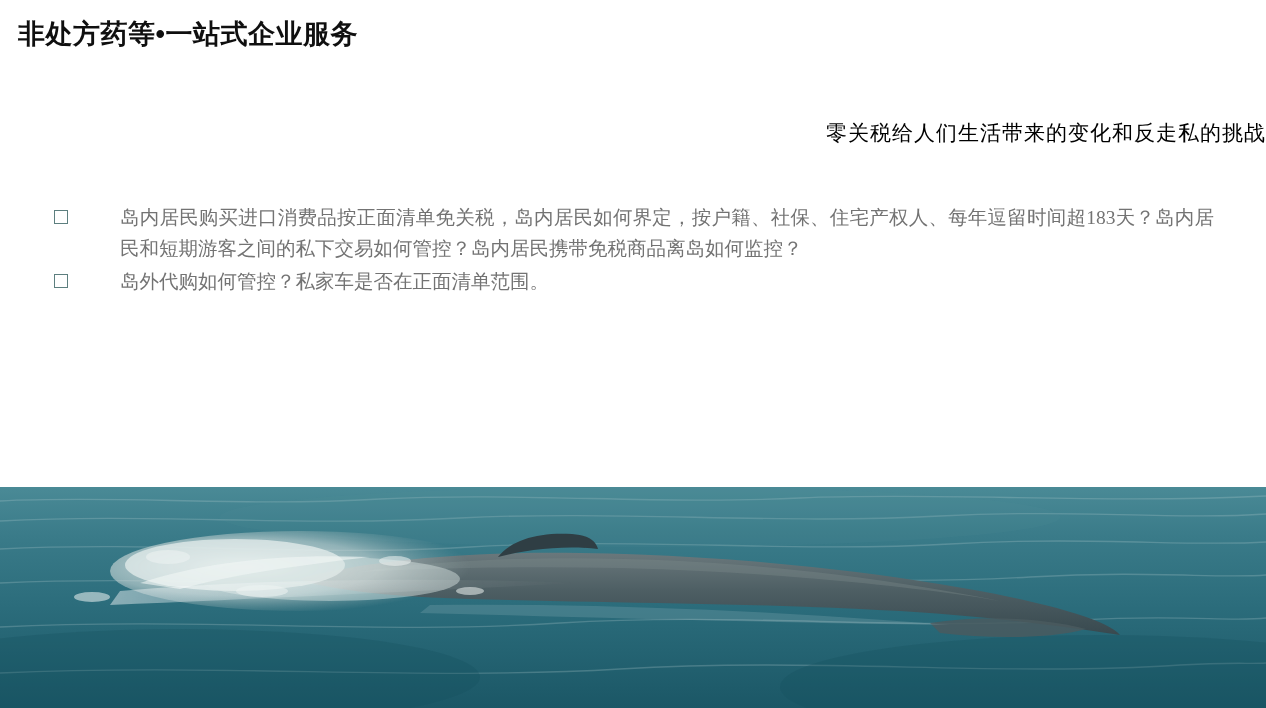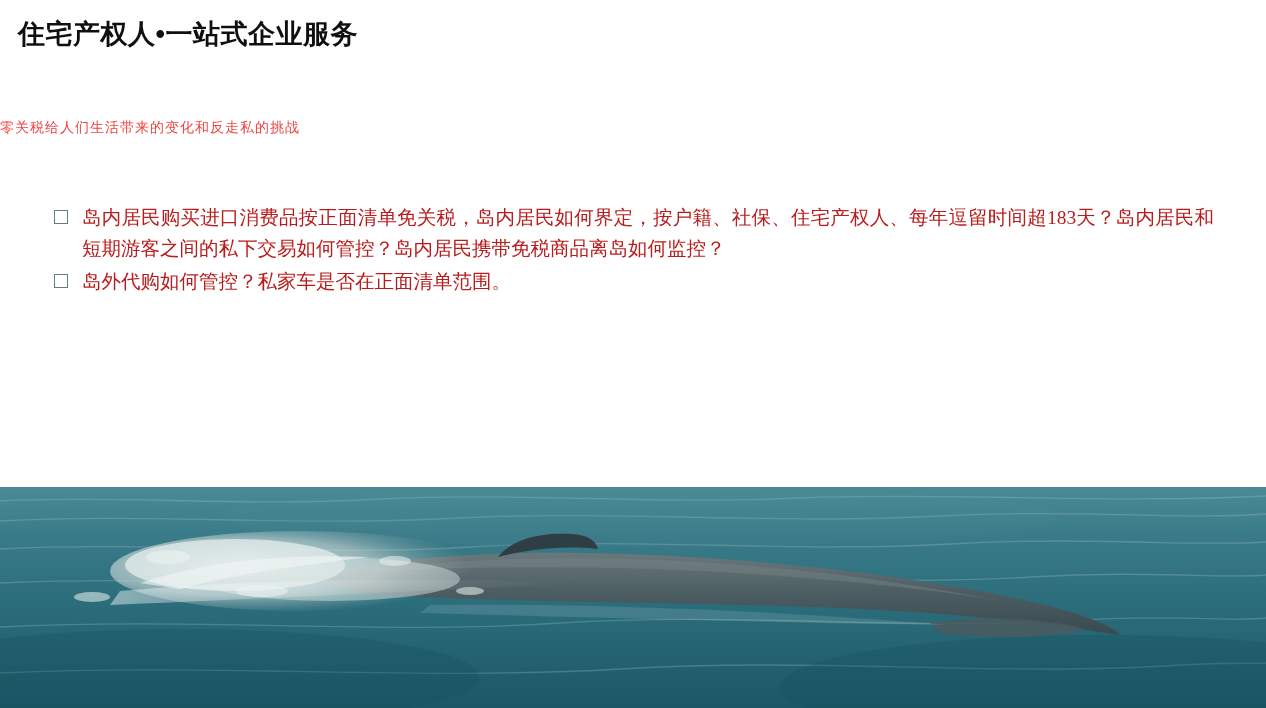--- a/index.html
+++ b/index.html
@@ -28,23 +28,23 @@
     color: #0f0f0f;
     white-space: nowrap;
   }
 
   
   .slide-title {
     position: absolute;
     left: 0;
     right: 0;
     top: 119px;
-    text-align: left;
-    font-size: 14px;
-    color: #ef4444;
+    text-align: right;
+    font-size: 21px;
+    color: #000000;
     letter-spacing: 1px;
   }
 
   
   .body-block {
     position: absolute;
     left: 54px;
     top: 202px;
     width: 1160px;
   }
@@ -60,23 +60,24 @@
     border: 1px solid #5d7f7f;
     background: #ffffff;
     margin-top: 8px;
     margin-right: 14px;
     box-sizing: border-box;
   }
   .bullet-text {
     flex: 1 1 auto;
     font-size: 19.5px;
     line-height: 31px;
-    color: #b91c1c;
+    color: #737373;
     text-align: justify;
     text-indent: 0;
+    margin-left: 38px;
   }
   .bullet-text.hang {
     text-indent: 0;
   }
 
   
   .photo {
     position: absolute;
     left: 0;
     top: 487px;
@@ -86,21 +87,21 @@
   }
   .photo svg {
     display: block;
     width: 1266px;
     height: 221px;
   }
 </style>
 </head>
 <body>
 
-<div class="slide-header">住宅产权人•一站式企业服务</div>
+<div class="slide-header">非处方药等•一站式企业服务</div>
 
 <div class="slide-title">零关税给人们生活带来的变化和反走私的挑战</div>
 
 <div class="body-block">
 
   <div class="bullet-row">
     <span class="bullet-marker"></span>
     <span class="bullet-text hang">岛内居民购买进口消费品按正面清单免关税，岛内居民如何界定，按户籍、社保、住宅产权人、每年逗留时间超183天？岛内居民和短期游客之间的私下交易如何管控？岛内居民携带免税商品离岛如何监控？</span>
   </div>
 

